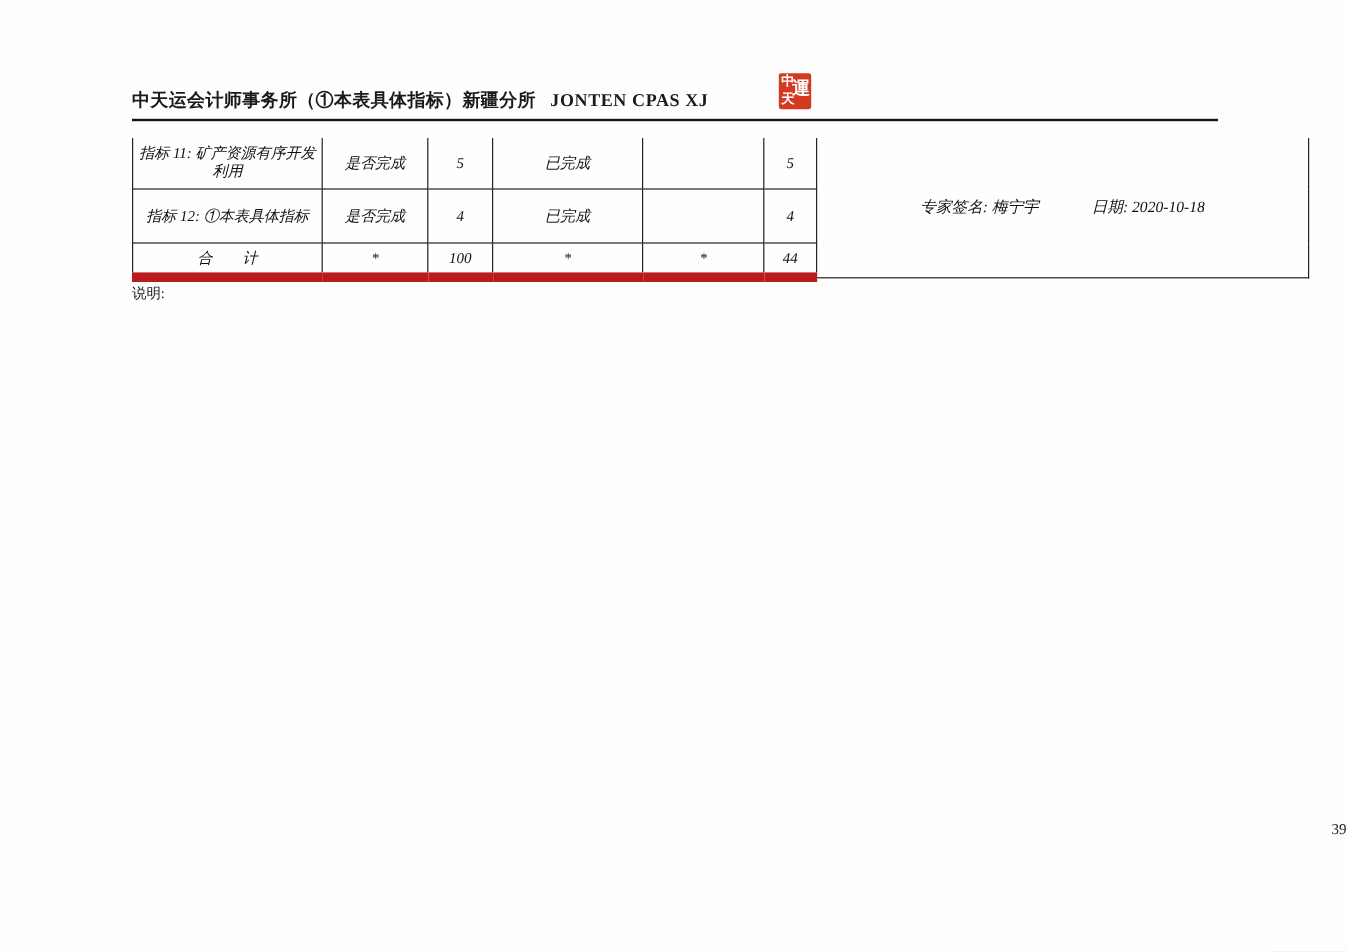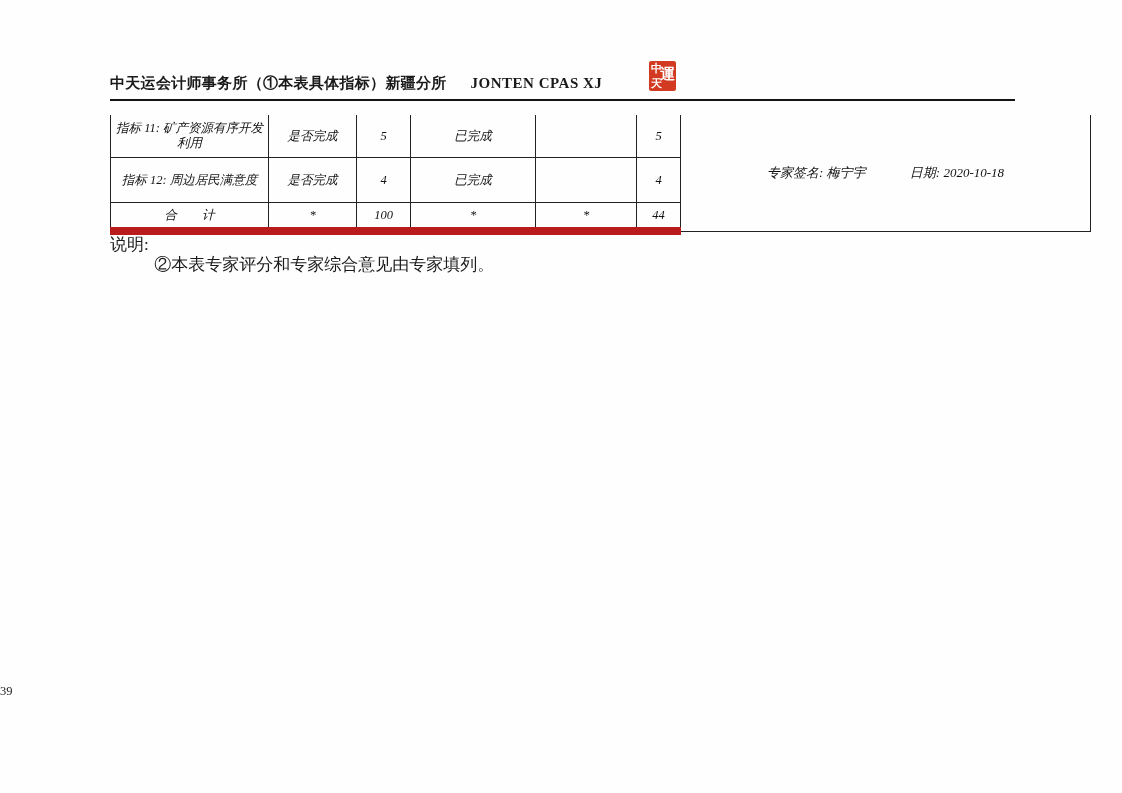--- a/index.html
+++ b/index.html
@@ -17,21 +17,21 @@
   
   .header-text {
     position: absolute;
     left: 110px;
     top: 74px;
     font-size: 15px;
     font-weight: 600;
     white-space: nowrap;
     letter-spacing: 0.3px;
   }
-  .header-text .en { margin-left: 24px; letter-spacing: 0.5px; }
+  .header-text .en { margin-left: 12px; letter-spacing: 0.5px; }
 
   .seal {
     position: absolute;
     left: 649px;
     top: 61px;
     width: 27px;
     height: 30px;
     background: #d23b22;
     border-radius: 2px;
   }
@@ -81,34 +81,34 @@
     white-space: nowrap;
   }
   td.sig-cell .date-part { margin-left: 41px; }
 
   
   .notes {
     position: absolute;
     left: 110px;
     top: 235px;
     width: 902px;
-    font-size: 17px;
+    font-size: 12px;
     line-height: 19.6px;
     text-align: justify;
   }
   .notes .notes-heading { text-indent: 0; }
   .notes p { margin: 0; text-indent: 2.6em; }
 
   
   .page-number {
     position: absolute;
     left: 0;
     top: 684px;
     width: 1122px;
-    text-align: left;
+    text-align: right;
     font-size: 12.5px;
     color: #222;
   }
 </style>
 </head>
 <body>
 
 <div class="page">
 
   <div class="header-text">
@@ -143,39 +143,38 @@
         <td></td>
         <td>5</td>
         <td class="sig-cell" rowspan="3">
           <span>专家签名:</span>
           <span>梅宁宇</span>
           <span class="date-part">日期:</span>
           <span>2020-10-18</span>
         </td>
       </tr>
       <tr class="r2">
-        <td class="c-indicator">指标 12: 周边居民满意度</td>
+        <td class="c-indicator">指标 12: ①本表具体指标</td>
         <td>是否完成</td>
         <td>4</td>
         <td>已完成</td>
         <td></td>
         <td>4</td>
       </tr>
       <tr class="r3">
         <td>合　　计</td>
         <td>*</td>
         <td>100</td>
         <td>*</td>
         <td>*</td>
         <td class="c-num-left">44</td>
       </tr>
     </tbody>
       </table>
   </div>
 
   <div class="notes">
     <div class="notes-heading">说明:</div>
-    <p>②本表专家评分和专家综合意见由专家填列。</p>
   </div>
 
   <div class="page-number">39</div>
 
 </div>
 
 </body></html>

